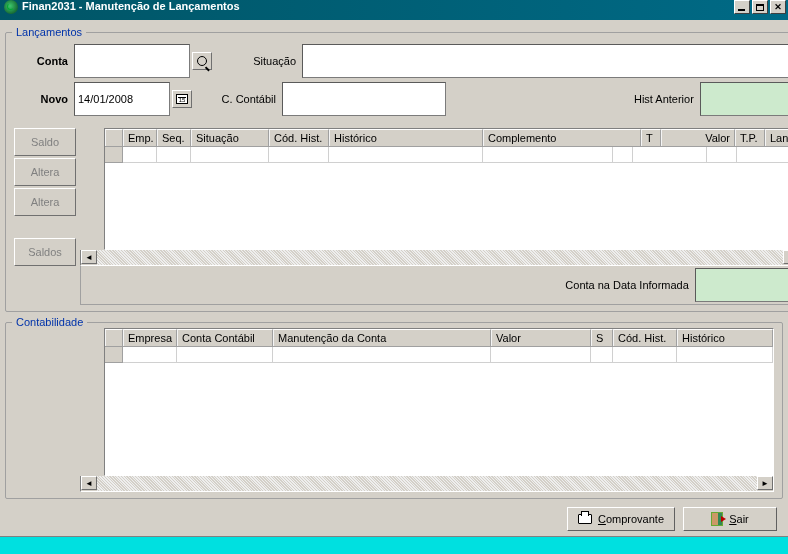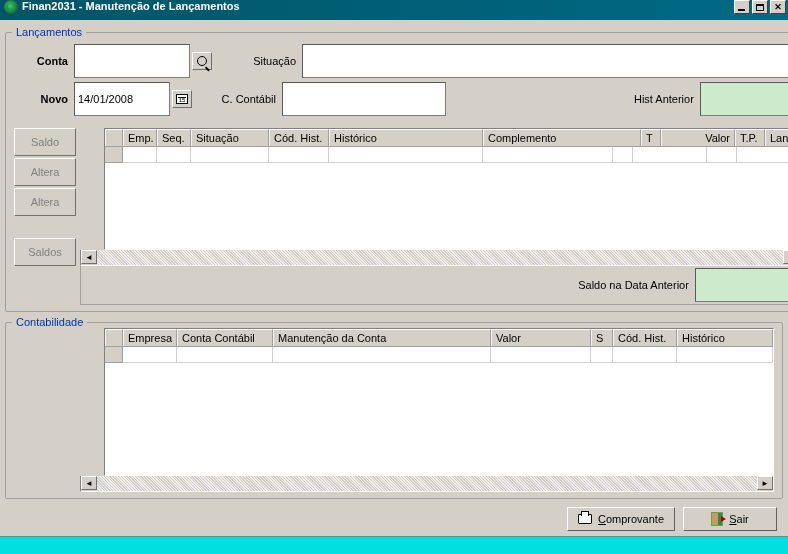--- a/index.html
+++ b/index.html
@@ -347,21 +347,21 @@
               <div class="gc" style="flex:1"></div>
             </div>
           </div>
         </div>
         <div class="hscroll">
           <div class="sb-btn">◄</div>
           <div class="sb-track"></div>
           <div class="sb-btn">►</div>
         </div>
         <div class="saldo-line">
-          <span>Saldo na Data Anterior</span>
+          <span>Conta na Data Informada</span>
           <div class="tbx-readonly green" style="width:100px;margin-left:6px"></div>
         </div>
       </div>
     </div>
   </fieldset>
 
   <fieldset class="group">
     <legend>Contabilidade</legend>
     <div class="contab-area">
       <div class="contab-spacer"></div>

